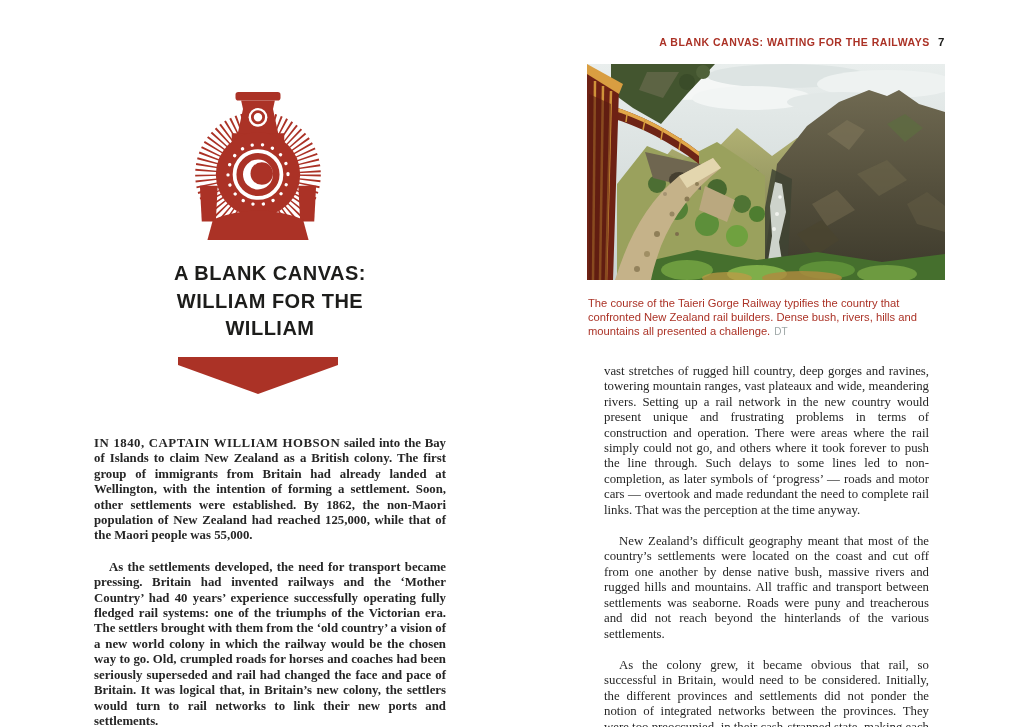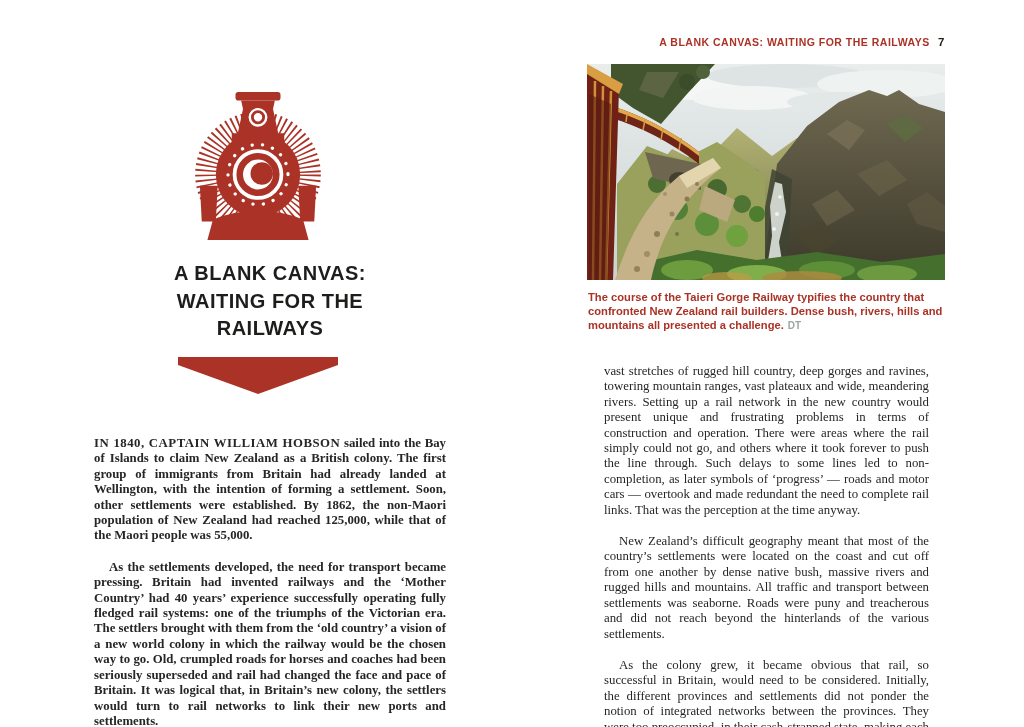--- a/index.html
+++ b/index.html
@@ -25,22 +25,22 @@
     font-size:12.8px;line-height:15.4px;color:#262626;}
   .left-col{top:420px;left:78px;width:384px;font-weight:bold;}
   .right-col{top:348px;left:588px;width:357px;}
   .text-col p{margin:16px;}
   .text-col p.indent{text-indent:15px;}
   .lead-caps{letter-spacing:.5px;}
 
   
   .photo{position:absolute;top:64px;left:587px;width:358px;height:216px;}
   .photo svg{display:block;width:100%;height:100%;}
-  .photo-caption{position:absolute;top:280px;left:588px;width:357px;
-    font-size:11.2px;line-height:13.8px;font-weight:bold;color:#ab3226;}
+  .photo-caption{position:absolute;top:286px;left:588px;width:357px;
+    font-size:11.2px;line-height:13.8px;font-weight:normal;color:#ab3226;}
   .photo-caption .credit{color:#9da6a6;font-size:10px;margin-left:4px;}
 </style>
 </head>
 <body>
 
 <div class="sheet">
 
   <div class="running-head">
     <span>A BLANK CANVAS: WAITING FOR THE RAILWAYS</span>
     <span class="page-num">7</span>
@@ -65,22 +65,22 @@
 
       <path d="M18,100 L37,100 L35,138 L20,138 Z" fill="#ab3226"></path>
       <path d="M123,100 L142,100 L140,138 L125,138 Z" fill="#ab3226"></path>
 
       <path d="M26,158 L32,136 Q80,117 128,136 L134,158 Z" fill="#ab3226"></path>
     </svg>
   </div>
 
   <div class="chapter-title">
     <div>A BLANK CANVAS:</div>
-    <div>WAITING FOR THE</div>
-    <div>RAILWAYS</div>
+    <div>WILLIAM FOR THE</div>
+    <div>WILLIAM</div>
   </div>
 
   <div class="arrow">
     <svg viewBox="0 0 160 38" xmlns="http://www.w3.org/2000/svg">
       <polygon points="0,1 160,1 160,9 80,38 0,9" fill="#ab3226"></polygon>
     </svg>
   </div>
 
   <div class="text-col left-col">
     <p><span class="lead-caps">IN 1840, CAPTAIN WILLIAM HOBSON</span><span> sailed into the Bay of Islands to claim New Zealand as a British colony. The first group of immigrants from Britain had already landed at Wellington, with the intention of forming a settlement. Soon, other settlements were established. By 1862, the non-Maori population of New Zealand had reached 125,000, while that of the Maori people was 55,000.</span></p>

